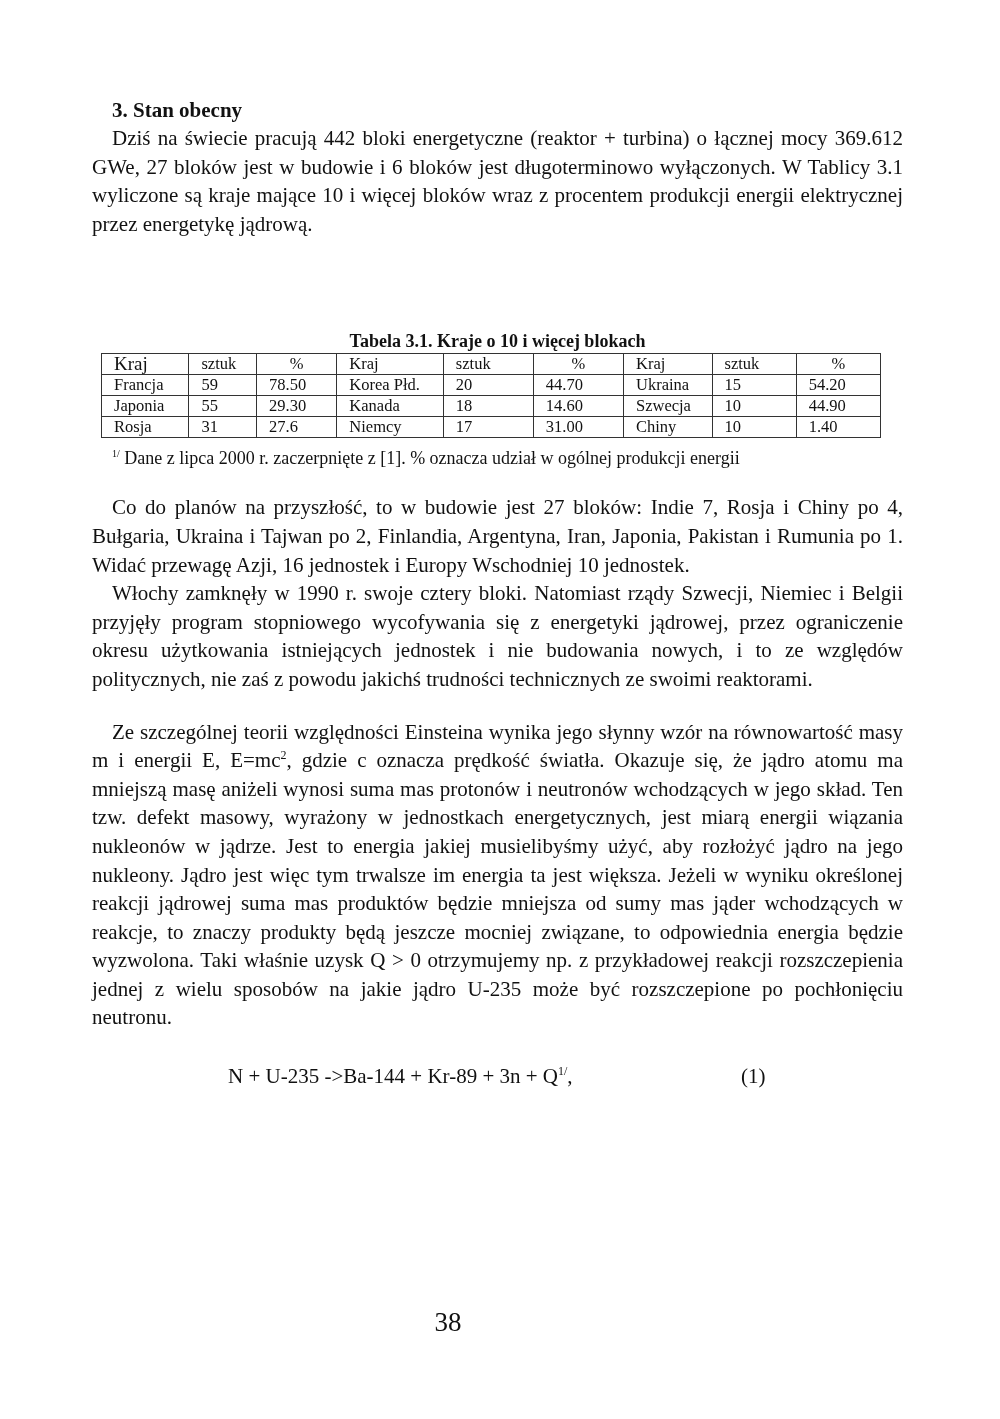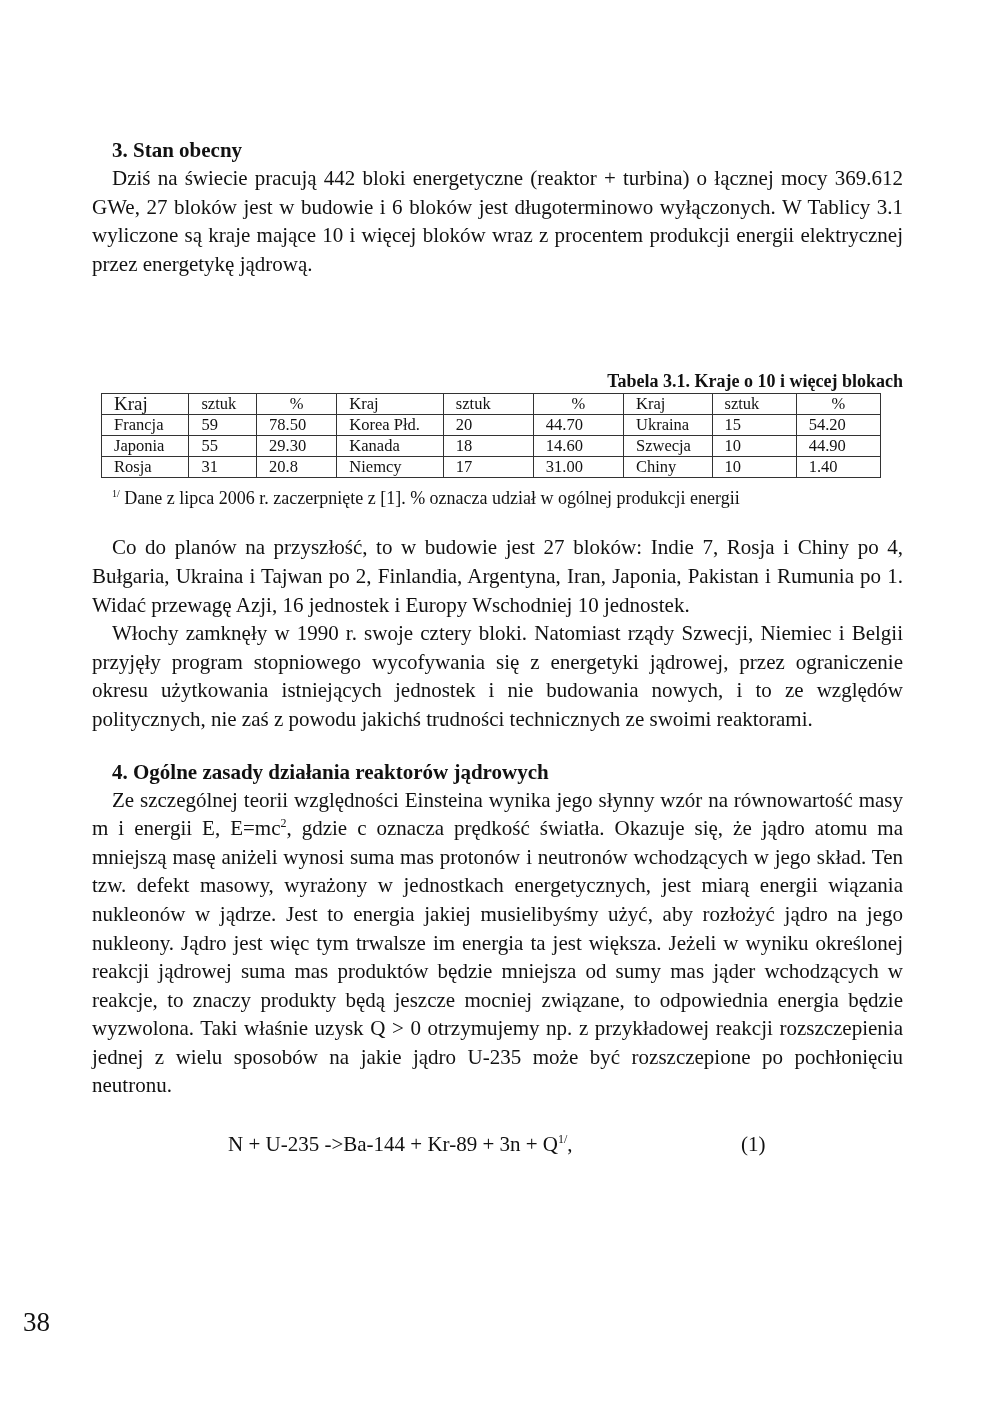--- a/index.html
+++ b/index.html
@@ -1,31 +1,31 @@
 <!DOCTYPE html>
 <html><head>
   <meta charset="utf-8">
   <style>
     html, body { margin: 0; padding: 0; background: #ffffff; }
     body {
       width: 1000px; height: 1419px; position: relative; overflow: hidden;
       font-family: "Liberation Serif", serif; color: #111;
     }
-    .page { position: absolute; left: 92px; top: 96px; width: 811px; margin-top: 40px; }
+    .page { position: absolute; left: 92px; top: 96px; width: 811px; }
     .heading {
       font-weight: bold; font-size: 21px; line-height: 28px;
       padding-left: 20px; margin: 0;
     }
     p.para {
       margin: 0; font-size: 21px; line-height: 28.6px; text-align: justify;
       text-indent: 20px;
     }
     .gap-section1 { height: 92px; }
     .table-title {
-      text-align: right; font-weight: bold; font-size: 18px; line-height: 22px;
+      text-align: center; font-weight: bold; font-size: 18px; line-height: 22px;
       margin: 0 0 1px 0;
     }
     table.data {
       border-collapse: collapse; margin-left: 9px; width: 780px;
       font-size: 16.5px; line-height: 20px;
     }
     table.data td {
       border: 1.5px solid #333; padding: 0 0 0 12px; height: 20px;
       white-space: nowrap; vertical-align: middle;
     }
@@ -47,22 +47,22 @@
     .gap-after-table { height: 23px; }
     .gap-section2 { height: 24px; }
     sup.exp { font-size: 12px; vertical-align: 8px; line-height: 0; }
     .equation {
       position: relative; font-size: 21px; line-height: 28px; margin-top: 30px; height: 28px;
     }
     .equation .eq-body { position: absolute; left: 136px; top: 0; }
     .equation .eq-body sup { font-size: 12px; vertical-align: 8px; line-height: 0; }
     .equation .eq-num { position: absolute; left: 649px; top: 0; }
     .page-number {
-      position: absolute; top: 1305px; left: 0; width: 896px; text-align: left;
-      font-size: 27px; line-height: 34px; margin-left: 23px;
+      position: absolute; top: 1305px; left: 0; width: 896px; text-align: center;
+      font-size: 27px; line-height: 34px;
     }
   </style>
 </head>
 <body>
 
 <div class="page">
 
   <h2 class="heading">3. Stan obecny</h2>
   <p class="para">Dziś na świecie pracują 442 bloki energetyczne (reaktor + turbina) o łącznej mocy 369.612 GWe, 27 bloków jest w budowie i 6 bloków jest długoterminowo wyłączonych. W Tablicy 3.1 wyliczone są kraje mające 10 i więcej bloków wraz z procentem produkcji energii elektrycznej przez energetykę jądrową.</p>
 
@@ -101,44 +101,43 @@
           <td class="c3">Kanada</td>
           <td class="c4">18</td>
           <td class="c5">14.60</td>
           <td class="c6">Szwecja</td>
           <td class="c7">10</td>
           <td class="c8">44.90</td>
         </tr>
         <tr>
           <td class="c0">Rosja</td>
           <td class="c1">31</td>
-          <td class="c2">20.8</td>
+          <td class="c2">27.6</td>
           <td class="c3">Niemcy</td>
           <td class="c4">17</td>
           <td class="c5">31.00</td>
           <td class="c6">Chiny</td>
           <td class="c7">10</td>
           <td class="c8">1.40</td>
         </tr>
       </tbody>
     </table>
     <div class="footnote">
       <sup>1/</sup>
-      <span>Dane z lipca 2006 r. zaczerpnięte z [1].  %  oznacza udział w ogólnej produkcji energii</span>
+      <span>Dane z lipca 2000 r. zaczerpnięte z [1].  %  oznacza udział w ogólnej produkcji energii</span>
     </div>
   </div>
 
   <div class="gap-after-table"></div>
 
   <p class="para">Co do planów na przyszłość, to w budowie jest 27 bloków: Indie 7, Rosja i Chiny po 4, Bułgaria, Ukraina i Tajwan po 2, Finlandia, Argentyna, Iran, Japonia, Pakistan i Rumunia po 1. Widać przewagę Azji, 16 jednostek i Europy Wschodniej 10 jednostek.</p>
   <p class="para">Włochy zamknęły w 1990 r. swoje cztery bloki. Natomiast rządy Szwecji, Niemiec i Belgii przyjęły program stopniowego wycofywania się z energetyki jądrowej, przez ograniczenie okresu użytkowania istniejących jednostek i nie budowania nowych, i to ze względów politycznych, nie zaś z powodu jakichś trudności technicznych ze swoimi reaktorami.</p>
 
   <div class="gap-section2"></div>
 
-  <h2 class="heading">4. Ogólne zasady działania reaktorów jądrowych</h2>
   <p class="para"><span>Ze szczególnej teorii względności Einsteina wynika jego słynny wzór na równowartość masy m i energii E, E=mc</span><sup class="exp">2</sup><span>, gdzie c oznacza prędkość światła. Okazuje się, że jądro atomu ma mniejszą masę aniżeli wynosi suma mas protonów i neutronów wchodzących w jego skład. Ten tzw. defekt masowy, wyrażony w jednostkach energetycznych, jest miarą energii wiązania nukleonów w jądrze. Jest to energia jakiej musielibyśmy użyć, aby rozłożyć jądro na jego nukleony. Jądro jest więc tym trwalsze im energia ta jest większa. Jeżeli w wyniku określonej reakcji jądrowej suma mas produktów będzie mniejsza od sumy mas jąder wchodzących w reakcje, to znaczy produkty będą jeszcze mocniej związane, to odpowiednia energia będzie wyzwolona. Taki właśnie uzysk Q &gt; 0 otrzymujemy np. z przykładowej reakcji rozszczepienia jednej z wielu sposobów na jakie jądro U-235 może być rozszczepione po pochłonięciu neutronu.</span></p>
 
   <div class="equation">
     <span class="eq-body"><span>N + U-235 -&gt;Ba-144 + Kr-89 + 3n + Q</span><sup>1/</sup><span>,</span></span>
     <span class="eq-num">(1)</span>
   </div>
 </div>
 
 <div class="page-number">38</div>
 

